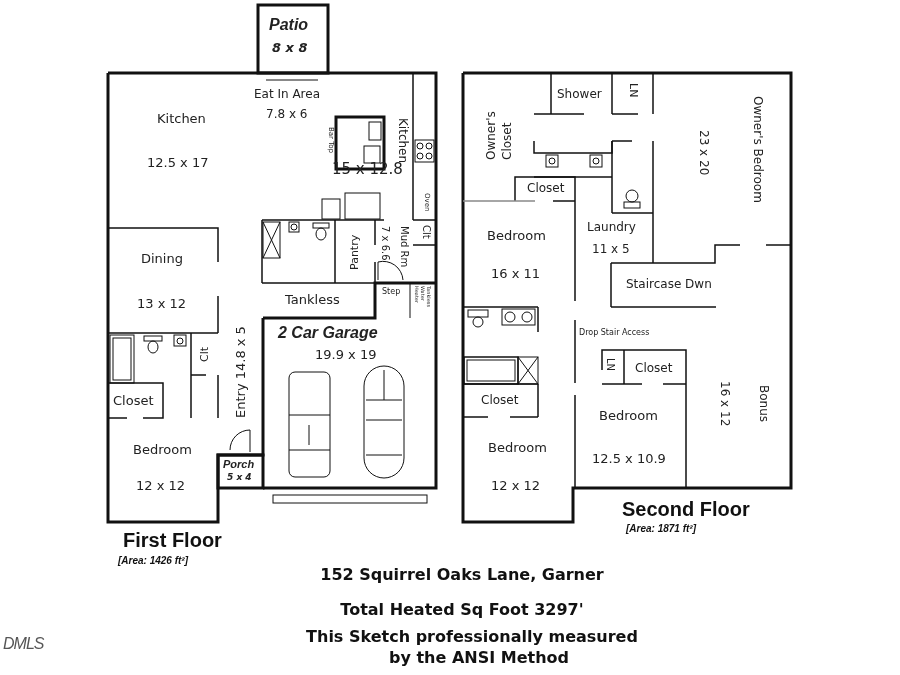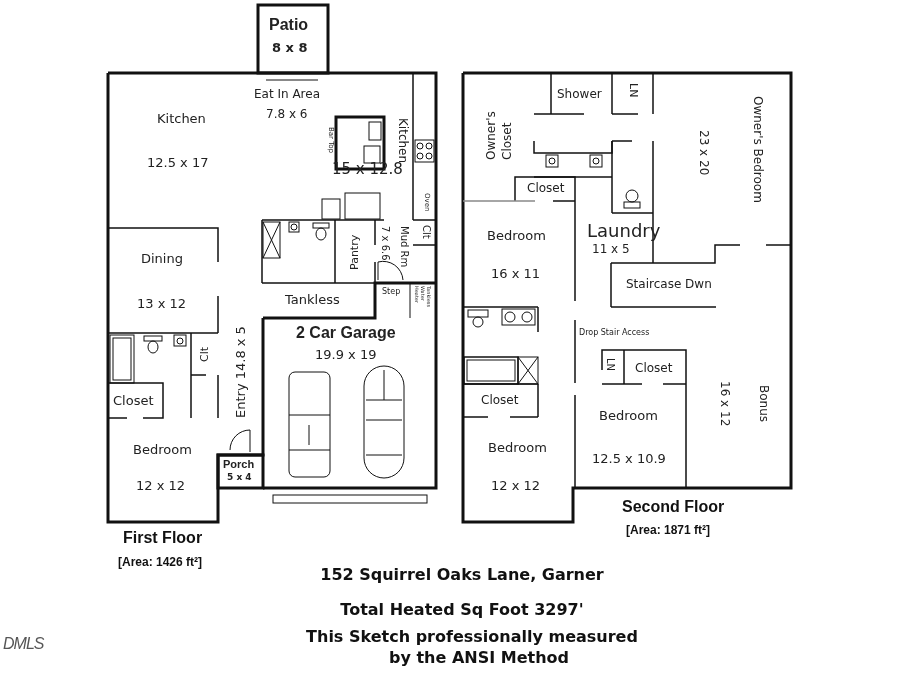--- a/index.html
+++ b/index.html
@@ -3,23 +3,23 @@
 <meta charset="utf-8">
 <style>
   html,body{margin:0;padding:0;background:#fff;}
   body{width:900px;height:675px;position:relative;overflow:hidden;font-family:"DejaVu Sans",sans-serif;color:#111;}
   .abs{position:absolute;font-style:italic;}
   .lbl{position:absolute;font-size:13px;white-space:nowrap;color:#222;}
   .lbl-sm{position:absolute;font-size:10px;white-space:nowrap;color:#222;}
   .lbl-xs{position:absolute;font-size:7px;white-space:nowrap;color:#222;}
   .rot90{transform-origin:left top;transform:rotate(90deg);}
   .rotm90{transform-origin:left top;transform:rotate(-90deg);}
-  .bold{font-weight:bold;}
-  .title{position:absolute;font-family:"Liberation Sans",sans-serif;font-weight:bold;font-size:16px;}
-  .area{position:absolute;font-family:"Liberation Sans",sans-serif;font-weight:bold;font-size:12px;}
+  .bold{font-weight:bold;font-style:italic;}
+  .title{position:absolute;font-family:"Liberation Sans",sans-serif;font-weight:bold;font-size:20px;}
+  .area{position:absolute;font-family:"Liberation Sans",sans-serif;font-weight:bold;font-size:10px;font-style:italic;}
   .footer{position:absolute;font-family:"DejaVu Sans",sans-serif;font-weight:bold;font-size:16px;text-align:center;width:500px;}
   svg{position:absolute;left:0;top:0;}
 </style>
 </head>
 <body>
 
 <svg width="900" height="675">
   <g stroke="#111" fill="none">
 
     <rect x="258" y="5" width="70" height="68" stroke-width="3"></rect>
@@ -169,21 +169,21 @@
   <div class="lbl-sm rot90" style="left:391px;top:226px;">7 x 6.6</div>
   <div class="lbl-sm rotm90" style="left:348px;top:270px;font-size:11px;">Pantry</div>
 
   <div class="lbl" style="left:141px;top:251px;">Dining</div>
   <div class="lbl" style="left:137px;top:296px;">13 x 12</div>
 
   <div class="lbl" style="left:285px;top:292px;">Tankless</div>
   <div class="lbl-xs" style="left:382px;top:287px;font-size:8px;">Step</div>
   <div class="lbl-xs rot90" style="left:432px;top:286px;font-size:5px;width:30px;white-space:normal;line-height:6px;">Tankless Water Heater</div>
 
-  <div class="lbl bold" style="left:296px;top:324px;font-size:16px;font-family:'Liberation Sans',sans-serif;">2 Car Garage</div>
+  <div class="lbl bold" style="left:278px;top:324px;font-size:16px;font-family:'Liberation Sans',sans-serif;">2 Car Garage</div>
   <div class="lbl" style="left:315px;top:347px;">19.9 x 19</div>
 
   <div class="lbl rotm90" style="left:233px;top:418px;">Entry 14.8 x 5</div>
   <div class="lbl-sm rotm90" style="left:198px;top:362px;font-size:11px;">Clt</div>
   <div class="lbl" style="left:113px;top:393px;">Closet</div>
 
   <div class="lbl" style="left:133px;top:442px;">Bedroom</div>
   <div class="lbl" style="left:136px;top:478px;">12 x 12</div>
 
   <div class="lbl bold" style="left:223px;top:458px;font-size:11px;font-family:'Liberation Sans',sans-serif;">Porch</div>
@@ -197,21 +197,21 @@
   <div class="lbl" style="left:557px;top:87px;font-size:12px;">Shower</div>
   <div class="lbl-sm rot90" style="left:640px;top:83px;font-size:11px;">LN</div>
   <div class="lbl rotm90" style="left:483px;top:160px;width:60px;white-space:normal;font-size:12px;line-height:16px;">Owner's Closet</div>
   <div class="lbl rot90" style="left:765px;top:96px;font-size:12px;">Owner's Bedroom</div>
   <div class="lbl rot90" style="left:711px;top:130px;font-size:12px;">23 x 20</div>
   <div class="lbl" style="left:527px;top:181px;font-size:12px;">Closet</div>
 
   <div class="lbl" style="left:487px;top:228px;">Bedroom</div>
   <div class="lbl" style="left:491px;top:266px;">16 x 11</div>
 
-  <div class="lbl" style="left:587px;top:220px;font-size:18px;">Laundry</div>
+  <div class="lbl" style="left:587px;top:220px;font-size:12px;">Laundry</div>
   <div class="lbl" style="left:592px;top:242px;font-size:12px;">11 x 5</div>
 
   <div class="lbl" style="left:626px;top:277px;font-size:12px;">Staircase Dwn</div>
   <div class="lbl-sm" style="left:579px;top:328px;font-size:8px;">Drop Stair Access</div>
 
   <div class="lbl-sm rot90" style="left:616px;top:358px;">LN</div>
   <div class="lbl" style="left:635px;top:361px;font-size:12px;">Closet</div>
   <div class="lbl" style="left:481px;top:393px;font-size:12px;">Closet</div>
 
   <div class="lbl" style="left:599px;top:408px;">Bedroom</div>

